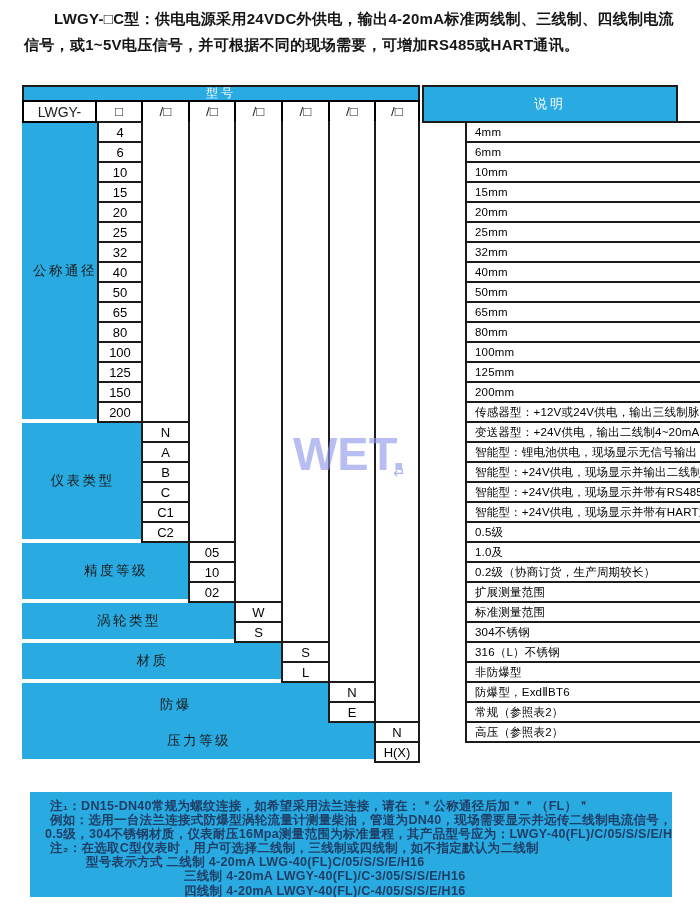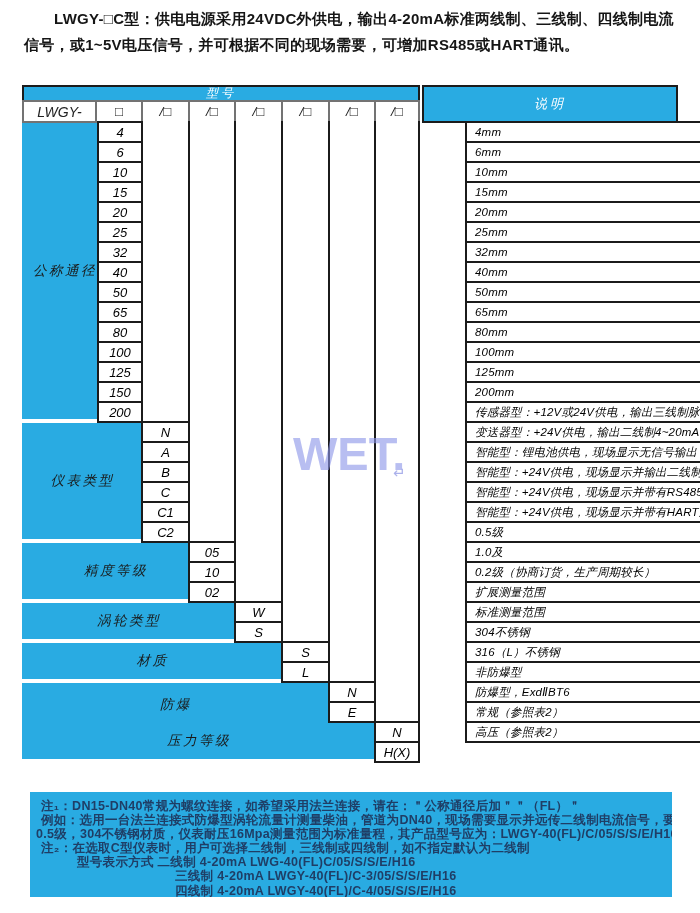--- a/index.html
+++ b/index.html
@@ -7,30 +7,30 @@
     width:700px;height:913px;position:relative;background:#ffffff;
     font-family:"Liberation Sans","DejaVu Sans",sans-serif;overflow:hidden;color:#111;
   }
   
   .intro{
     position:absolute;left:24px;top:6px;width:654px;
     font-size:15px;font-weight:bold;line-height:26px;letter-spacing:0.3px;
     text-indent:2em;color:#151515;
   }
   
-  .tbl{position:absolute;left:22px;top:85px;width:656px;height:682px;font-style:italic;}
+  .tbl{position:absolute;left:22px;top:85px;width:656px;height:682px;}
   .hd{
     position:absolute;box-sizing:border-box;border:2px solid #1b1b1b;background:#29ABE2;
     color:#fff;display:flex;align-items:center;justify-content:center;letter-spacing:3px;
   }
   .hd-model{left:0;top:0;width:398px;height:17px;font-size:12px;}
   .hd-desc{left:400px;top:0;width:256px;height:38px;font-size:13px;}
   .hrow{position:absolute;left:0;top:15px;display:flex;}
   .hcell{
-    box-sizing:border-box;height:23px;border:2px solid #737373;background:#fff;
+    box-sizing:border-box;height:23px;border:2px solid #000000;background:#fff;
     display:flex;align-items:center;justify-content:center;font-size:13.5px;color:#222;
     margin-left:-2px;
   }
   .hcell:first-child{margin-left:0;}
   
   .blue{
     position:absolute;background:#29ABE2;display:flex;align-items:center;justify-content:center;
     font-size:13.5px;color:#1a1a1a;letter-spacing:2.5px;
   }
   
@@ -52,21 +52,21 @@
   
   .wm{
     position:absolute;left:293px;top:430px;font-size:47px;font-weight:bold;
     color:rgba(140,150,232,0.62);letter-spacing:0px;line-height:1;
   }
   .wm-return{position:absolute;left:393px;top:464px;font-size:15px;color:rgba(150,158,230,0.8);}
   
   .notes{
     position:absolute;left:30px;top:792px;width:642px;height:105px;background:#29ABE2;
     box-sizing:border-box;padding-top:7px;color:#1f3e66;font-size:12.5px;font-weight:bold;
-    line-height:14.1px;letter-spacing:0.3px;overflow:hidden;
+    line-height:14.1px;letter-spacing:0.3px;overflow:hidden;padding-left:9px;
   }
   .nl{white-space:nowrap;}
   .n-a{padding-left:11px;}
   .n-b{padding-left:6px;}
   .n-c{padding-left:47px;}
   .n-d{padding-left:145px;}
 </style>
 </head>
 <body>
 

